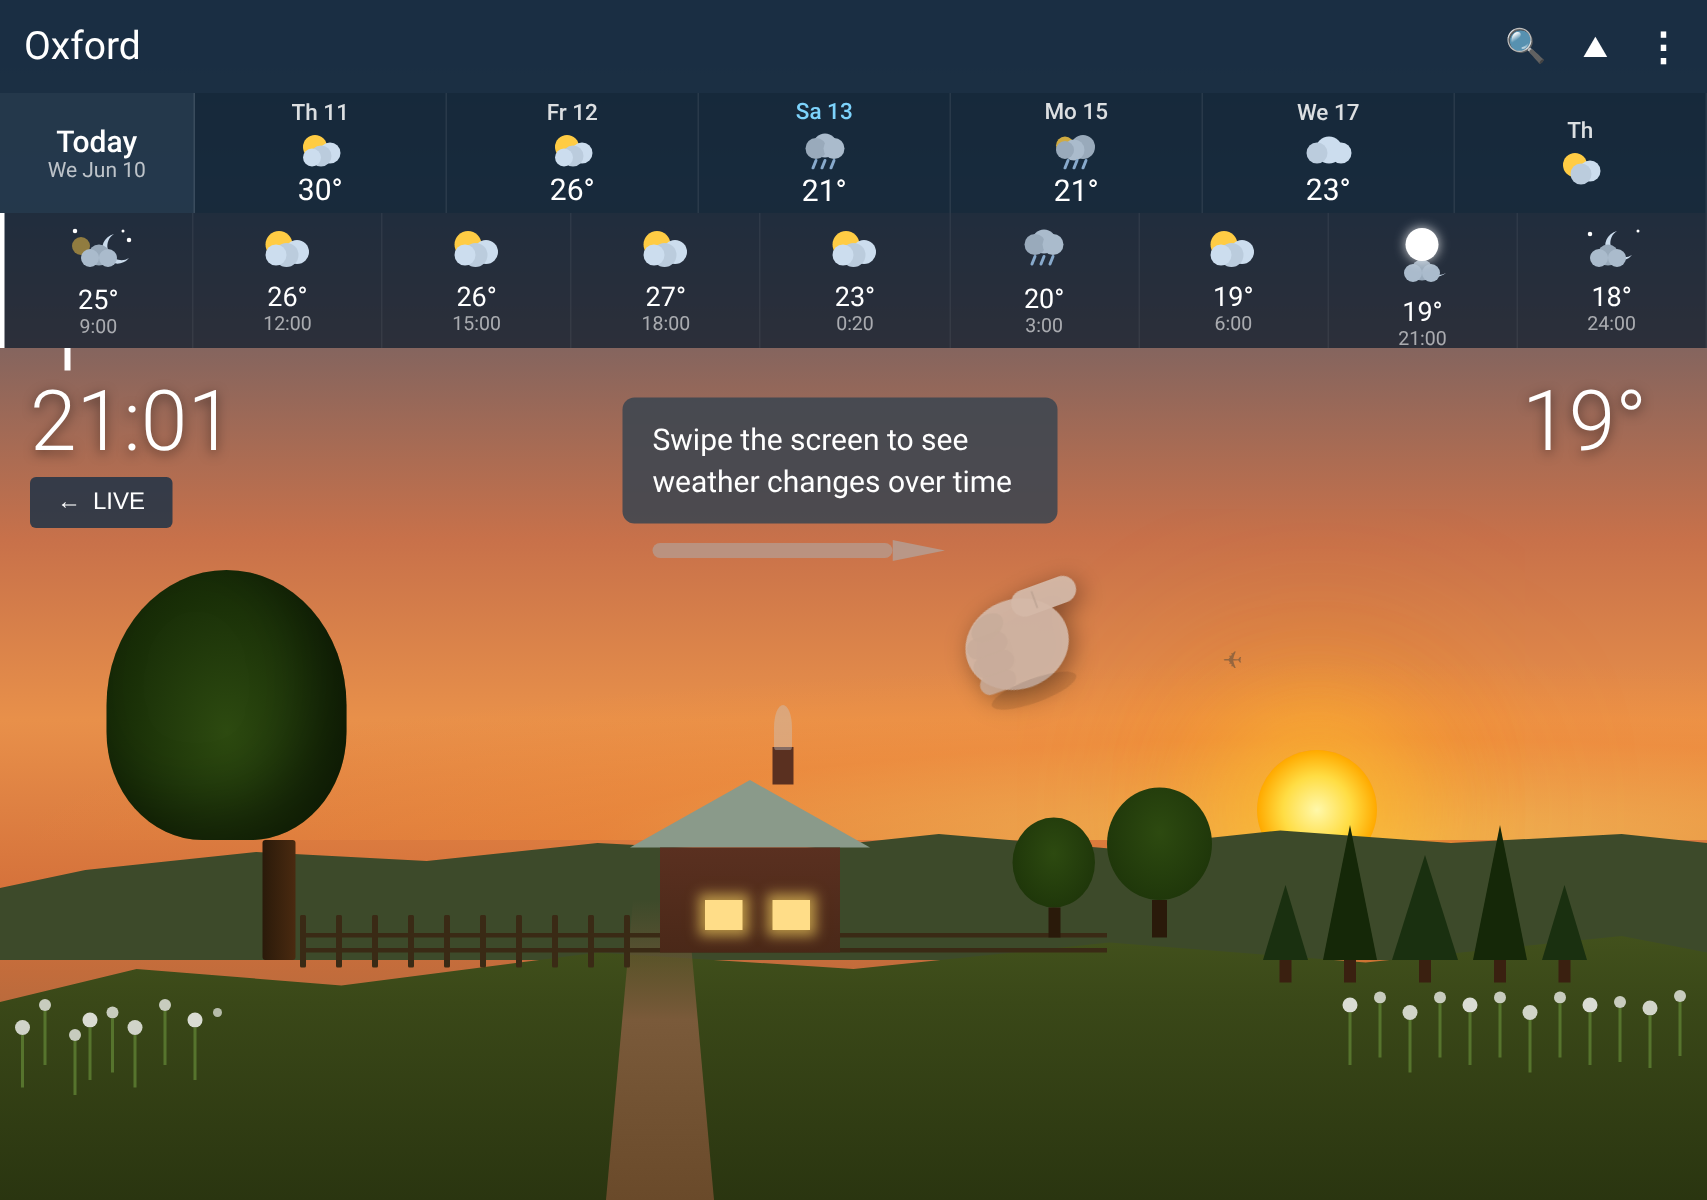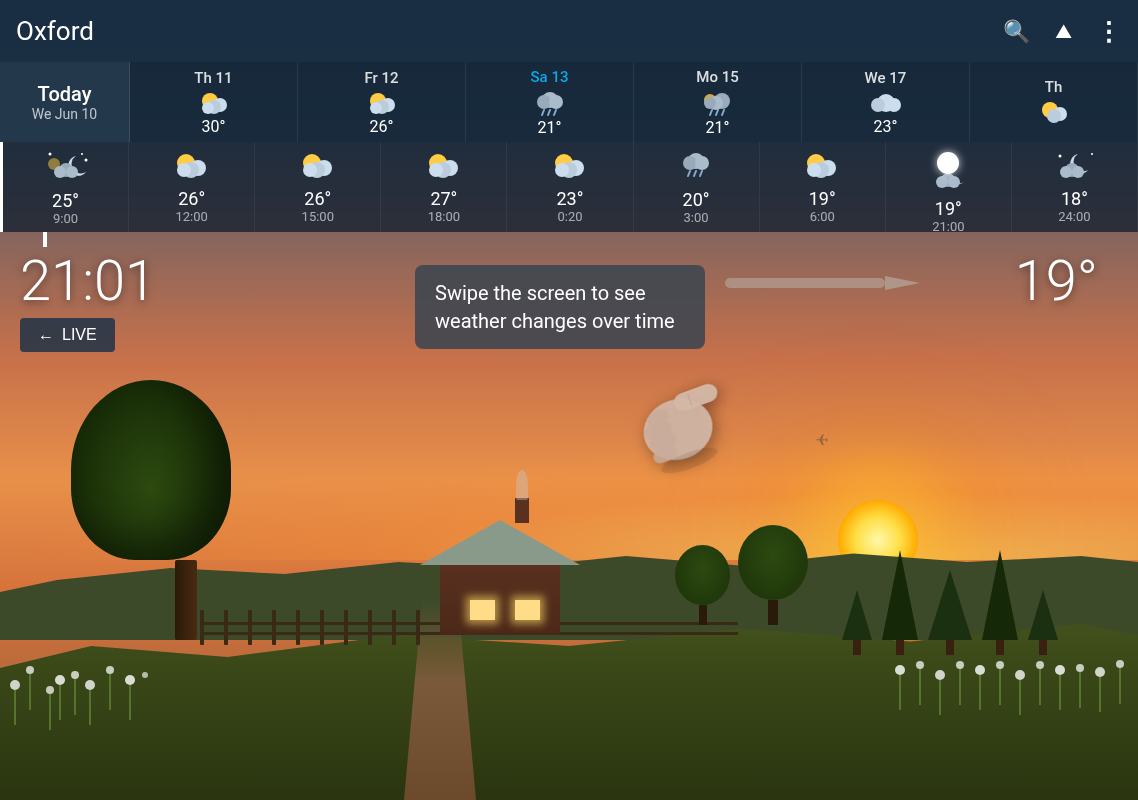--- a/index.html
+++ b/index.html
@@ -309,30 +309,30 @@
       align-items: center;
       justify-content: center;
       border-right: 1px solid rgba(255,255,255,0.08);
       padding: 4px;
     }
     .day-name {
       color: rgba(255,255,255,0.85);
       font-size: 15px;
       font-weight: 500;
     }
-    .day-name.weekend { color: #0ea5e9; }
+    .day-name.weekend { color: #7dd3fc; }
     .day-weather-icon {
       font-size: 22px;
       margin: 2px 0;
       display: flex;
       align-items: center;
     }
     .day-temp {
       color: #ffffff;
-      font-size: 16px;
+      font-size: 20px;
       font-weight: 400;
     }
 
     
     .hourly-bar {
       position: absolute;
       top: 142px; left: 0; right: 0;
       height: 90px;
       background: rgba(15,30,45,0.75);
       z-index: 10;
@@ -418,21 +418,21 @@
       text-shadow: 0 2px 8px rgba(0,0,0,0.5);
     }
 
     
     .swipe-tooltip {
       position: absolute;
       top: 265px;
       left: 415px;
       z-index: 20;
       display: flex;
-      flex-direction: row;
+      flex-direction: column;
       align-items: flex-start;
     }
     .swipe-text {
       background: rgba(60,70,80,0.88);
       color: #ffffff;
       font-size: 20px;
       padding: 14px 20px;
       border-radius: 8px;
       line-height: 1.4;
       max-width: 290px;

